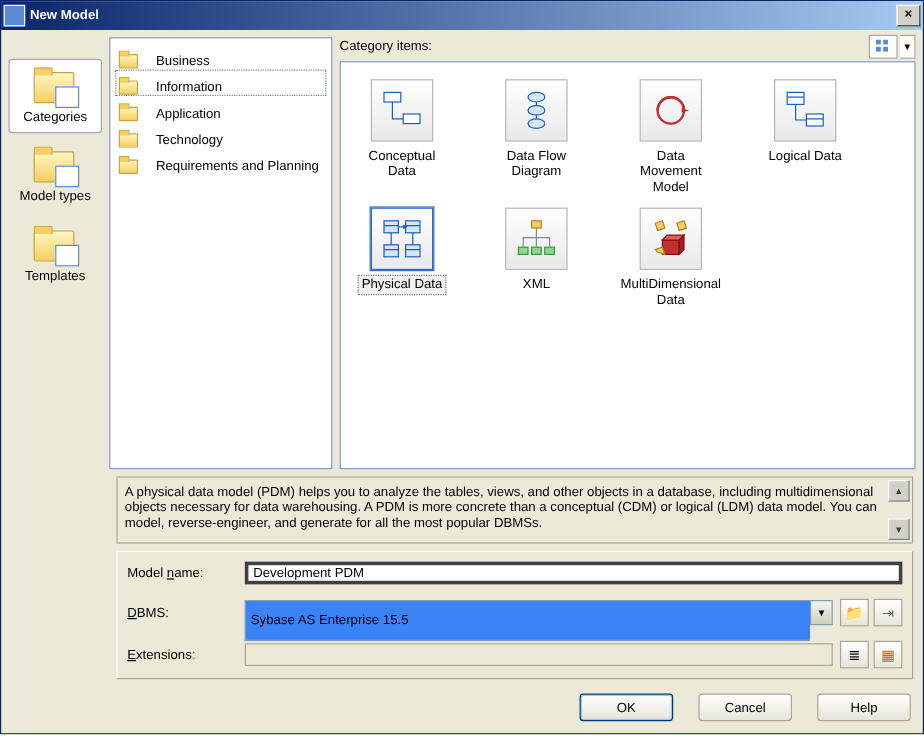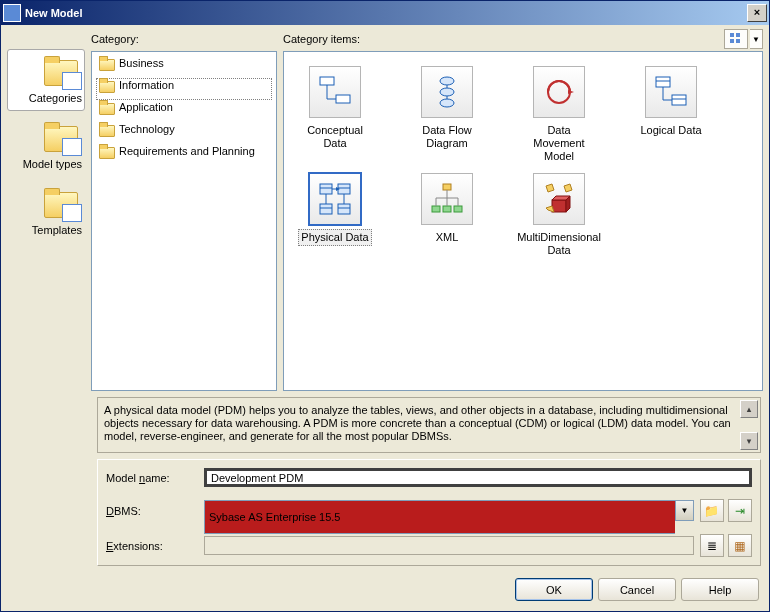--- a/index.html
+++ b/index.html
@@ -3,57 +3,57 @@
 <meta charset="utf-8">
 <style>
 html,body{margin:0;padding:0;font-family:Tahoma,Verdana,Arial,sans-serif;font-size:11px;color:#000;background:#fff}
 .dialog{width:770px;height:612px;background:#ece9d8;border:1px solid #0a246a;box-sizing:border-box;display:flex;flex-direction:column}
 .titlebar{height:24px;background:linear-gradient(to right,#0a246a,#a6caf0);color:#fff;display:flex;align-items:center;padding:0 2px}
 .titlebar .ticon{width:16px;height:16px;background:#5a8ad6;border:1px solid #fff;margin-right:4px}
 .titlebar .ttext{font-weight:bold;font-size:11px;flex:1}
 .titlebar .closebtn{width:18px;height:16px;background:#d4d0c8;border:1px solid #fff;border-right-color:#404040;border-bottom-color:#404040;color:#000;text-align:center;line-height:14px;font-family:Arial;font-weight:bold;font-size:11px;cursor:pointer}
 .body{flex:1;display:flex;padding:6px;gap:6px;min-height:0}
 .leftpane{width:78px;display:flex;flex-direction:column;gap:4px;padding-top:18px}
-.sideitem{display:flex;flex-direction:column;align-items:flex-end;padding:6px 2px;border:1px solid transparent;border-radius:3px;cursor:pointer}
+.sideitem{display:flex;flex-direction:column;align-items:center;padding:6px 2px;border:1px solid transparent;border-radius:3px;cursor:pointer}
 .sideitem.selected{background:#fff;border:1px solid #a9a9a9}
 .foldericon{width:40px;height:32px;position:relative}
 .foldericon::before{content:"";position:absolute;left:2px;top:4px;width:32px;height:24px;background:linear-gradient(#fff7c0,#f5cf63);border:1px solid #c9a23b;border-radius:2px}
 .foldericon::after{content:"";position:absolute;left:2px;top:0;width:14px;height:6px;background:#f5cf63;border:1px solid #c9a23b;border-bottom:none;border-radius:2px 2px 0 0}
 .foldericon .page{position:absolute;right:0;bottom:-2px;width:18px;height:16px;background:#fff;border:1px solid #5a8ad6}
 .sideitem .label{margin-top:4px;text-align:center}
 .midpane{display:flex;flex-direction:column;gap:4px;min-height:0}
 .rightpane{flex:1;display:flex;flex-direction:column;gap:4px;min-height:0}
 .paneheader{display:flex;align-items:center;height:16px}
 .paneheader .spacer{flex:1}
 .viewbtn{width:22px;height:18px;border:1px solid #aca899;background:#fdfdfb;display:flex;align-items:center;justify-content:center;margin-left:2px;cursor:pointer}
 .catlist{width:186px;flex:1;background:#fff;border:1px solid #7f9db9;padding:4px;overflow:auto;box-sizing:border-box}
-.catrow{display:flex;align-items:flex-start;height:20px;gap:4px;padding:0 2px;cursor:pointer;border:1px solid transparent}
+.catrow{display:flex;align-items:flex-end;height:20px;gap:15px;padding:0 2px;cursor:pointer;border:1px solid transparent}
 .catrow.selected{border:1px dotted #808080}
 .smfolder{width:16px;height:14px;position:relative;flex:0 0 16px}
 .smfolder::before{content:"";position:absolute;left:0;top:2px;width:14px;height:10px;background:linear-gradient(#fff7c0,#f5cf63);border:1px solid #c9a23b;border-radius:1px}
 .smfolder::after{content:"";position:absolute;left:0;top:-1px;width:7px;height:4px;background:#f5cf63;border:1px solid #c9a23b;border-bottom:none;border-radius:1px 1px 0 0}
 .catitems{flex:1;background:#fff;border:1px solid #7f9db9;padding:14px 10px;display:flex;flex-wrap:wrap;gap:8px 30px;align-content:flex-start;overflow:auto;box-sizing:border-box}
 .iconitem{width:82px;display:flex;flex-direction:column;align-items:center;cursor:pointer}
 .iconbox{width:50px;height:50px;border:1px solid #b5b5b5;background:linear-gradient(#fff,#e9e9e9);display:flex;align-items:center;justify-content:center;color:#1b5fb5}
 .iconitem.selected .iconbox{border:1px solid #316ac5;outline:1px solid #316ac5}
 .iconlabel{text-align:center;margin-top:4px;line-height:13px;border:1px solid transparent;padding:1px 2px}
 .iconitem.selected .iconlabel{border:1px dotted #808080;background:#f0f0f0}
 .lower{padding:0 8px 6px 96px;display:flex;flex-direction:column;gap:6px}
 .descbox{position:relative;border:1px solid #aca899;background:#ece9d8;padding:6px 22px 6px 6px;line-height:13px;min-height:42px}
 .scrollstub{position:absolute;right:2px;width:16px;height:16px;background:#d4d0c8;border:1px solid #fff;border-right-color:#808080;border-bottom-color:#808080;display:flex;align-items:center;justify-content:center;font-size:9px;color:#404040}
 .fields{border:1px solid #aca899;border-top-color:#fff;border-left-color:#fff;padding:8px;display:grid;grid-template-columns:92px 1fr auto;gap:12px 6px;align-items:center}
 .underline-lbl span{text-decoration:underline}
 input.text{height:19px;border:3px solid #404040;background:#fff;padding:0 4px;font:inherit;box-sizing:border-box;width:100%}
 .combo{display:flex;height:21px}
-.combo input{flex:1;border:1px solid #7f9db9;border-right:none;background:#b91c1c;padding:16px 4px;font:inherit;box-sizing:border-box}
+.combo input{flex:1;border:1px solid #7f9db9;border-right:none;background:#3b82f6;padding:16px 4px;font:inherit;box-sizing:border-box}
 .combo .cbtn{width:17px;border:1px solid #7f9db9;background:linear-gradient(#f3f3ee,#d2cfbf);display:flex;align-items:center;justify-content:center;cursor:pointer}
 .iconbtns{display:flex;gap:4px}
 .smbtn{width:22px;height:21px;border:1px solid #aca899;background:linear-gradient(#fff,#e8e4d8);display:flex;align-items:center;justify-content:center;cursor:pointer;font-size:12px}
 .readonly{height:19px;border:1px solid #aca899;background:#ece9d8;box-sizing:border-box;width:100%}
-.buttonrow{display:flex;justify-content:flex-end;gap:5px;padding:6px 10px 10px}
+.buttonrow{display:flex;justify-content:flex-end;gap:21px;padding:6px 10px 10px}
 .btn{width:78px;height:23px;background:linear-gradient(#fff,#e8e4d8);border:1px solid #aca899;border-radius:3px;font:inherit;cursor:pointer}
 .btn.default{border:1px solid #003c74;box-shadow:inset 0 0 0 1px #a4c2ea}
 svg{display:block}
 </style>
 </head>
 <body>
 
 <div class="dialog">
   <div class="titlebar">
     <div class="ticon"></div>
@@ -78,23 +78,20 @@
       </div>
       <div class="sideitem">
         <div class="foldericon">
             <div class="page"></div>
           </div>
         <div class="label">Templates</div>
       </div>
     </div>
 
     <div class="midpane">
-      <div class="paneheader">
-          <span>Category:</span>
-        </div>
       <div class="catlist">
         <div class="catrow">
             <div class="smfolder"></div>
             <span>Business</span>
           </div>
         <div class="catrow selected">
             <div class="smfolder"></div>
             <span>Information</span>
           </div>
         <div class="catrow">

